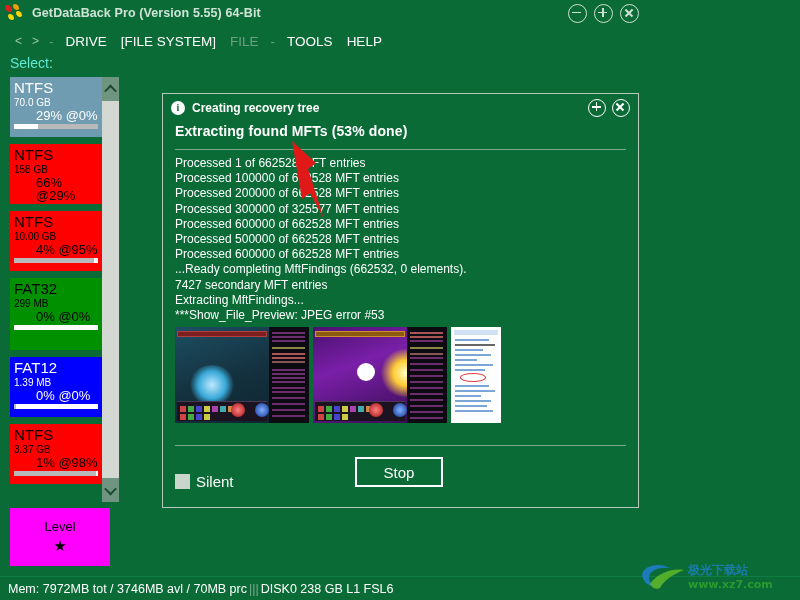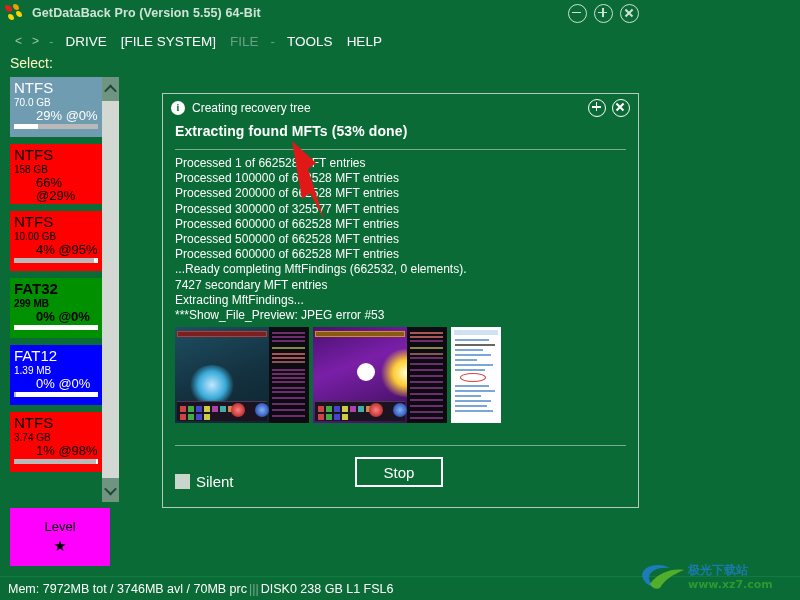--- a/index.html
+++ b/index.html
@@ -48,21 +48,21 @@
   }
   .menu-item {
     font-size:13.5px; color:#ffffff; padding:0 7px; white-space:nowrap; cursor:pointer;
   }
   .menu-item.nav { font-size:12px; color:#9fc4ad; padding:0 5px; }
   .menu-item.dim { color:#6f9e85; }
   .menu-item.sep { color:#6f9e85; cursor:default; padding:0 5px; }
 
   
   #select-label {
-    position:absolute; left:10px; top:55px; font-size:14px; color:#fef9c3;
+    position:absolute; left:10px; top:55px; font-size:14px; color:#5eead4;
   }
 
   
   #sidebar {
     position:absolute; left:10px; top:77px; width:92px; height:425px;
   }
   .tile {
     width:92px; margin-bottom:7px; padding:2px 4px 0 4px;
     position:relative; cursor:pointer; overflow:hidden;
   }
@@ -108,21 +108,21 @@
   #dialog {
     position:absolute; left:162px; top:93px; width:477px; height:415px;
     border:1.5px solid #b6c9bb; background:#0b6b36;
   }
   #dlg-head { height:27px; display:flex; align-items:center; padding:0 8px; }
   #info-icon {
     width:14px; height:14px; border-radius:50%; background:#ffffff; color:#0b6b36;
     font-size:10px; font-weight:bold; font-family:"Liberation Serif", serif;
     display:flex; align-items:center; justify-content:center; flex:0 0 auto;
   }
-  #dlg-head-title { font-size:12px; font-weight:normal; margin-left:7px; }
+  #dlg-head-title { font-size:12px; font-weight:bold; margin-left:7px; }
   #dlg-head-btns { margin-left:auto; display:flex; gap:6px; }
   .dbtn { width:18px; height:18px; border:1.6px solid #ffffff; border-radius:50%; position:relative; cursor:pointer; }
   .dbtn::before, .dbtn::after { content:""; position:absolute; background:#ffffff; }
   .db-plus::before { width:9px; height:1.8px; left:2.6px; top:6.6px; }
   .db-plus::after  { width:1.8px; height:9px; left:6.6px; top:2.6px; }
   .db-close::before { width:10px; height:1.8px; left:2.1px; top:6.6px; transform:rotate(45deg); }
   .db-close::after  { width:10px; height:1.8px; left:2.1px; top:6.6px; transform:rotate(-45deg); }
 
   #dlg-bigtitle { font-size:14px; font-weight:bold; padding:2px 12px 0 12px; letter-spacing:0.1px; }
   #dlg-rule { height:1px; background:#7da890; margin:10px 12px 0 12px; }
@@ -228,39 +228,39 @@
       </div>
     </div>
     <div class="tile red" style="height: 60px;">
       <div class="fs">NTFS</div>
       <div class="size">10.00 GB</div>
       <div class="pct">4% @95%</div>
       <div class="bar">
         <span style="width:95%"></span>
       </div>
     </div>
-    <div class="tile green" style="height: 60px; font-weight: bold;">
+    <div class="tile green" style="height: 72px;">
       <div class="fs">FAT32</div>
       <div class="size">299 MB</div>
       <div class="pct">0% @0%</div>
       <div class="bar">
         <span style="width:0%"></span>
       </div>
     </div>
     <div class="tile blue" style="height: 60px;">
       <div class="fs">FAT12</div>
       <div class="size">1.39 MB</div>
       <div class="pct">0% @0%</div>
       <div class="bar">
         <span style="width:2%"></span>
       </div>
     </div>
     <div class="tile red" style="height: 60px;">
       <div class="fs">NTFS</div>
-      <div class="size">3.74 GB</div>
+      <div class="size">3.37 GB</div>
       <div class="pct">1% @98%</div>
       <div class="bar">
         <span style="width:98%"></span>
       </div>
     </div>
   </div>
 
 <div id="sb-scroll">
   <div class="sb-arrow up">
       <span></span>

